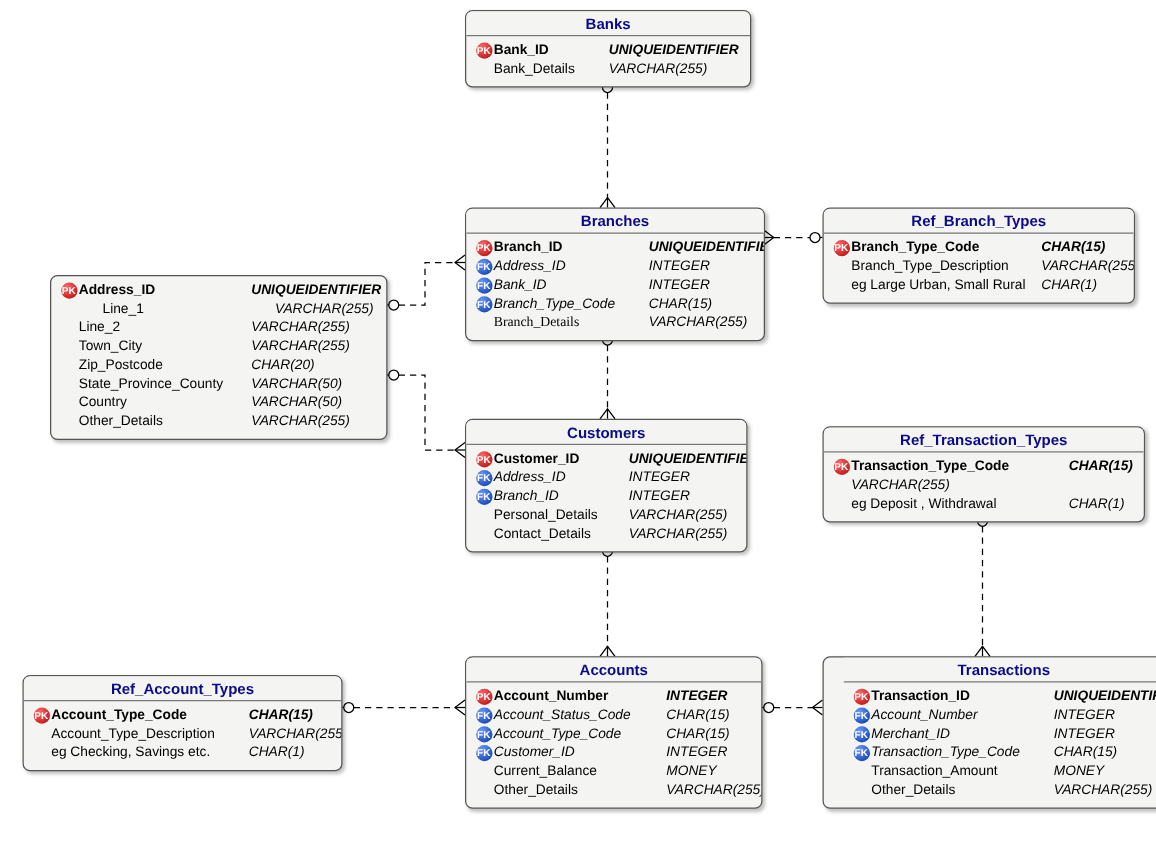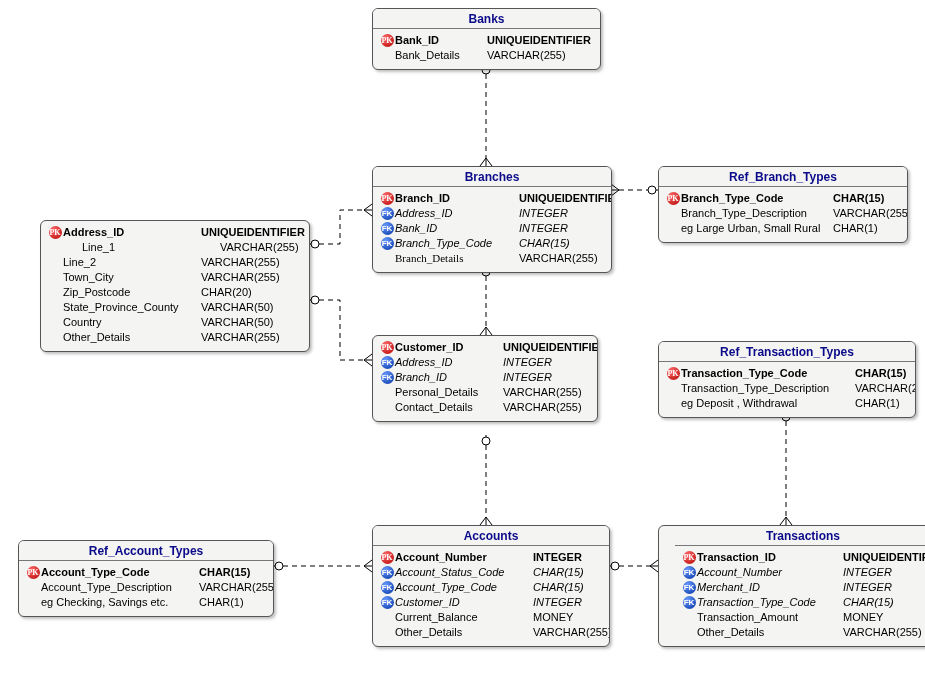--- a/index.html
+++ b/index.html
@@ -53,35 +53,36 @@
     align-items: center;
     justify-content: center;
   }
   .namecell {
     flex: 0 0 auto;
     padding-right: 6px;
   }
   .typecell {
     flex: 1 1 auto;
     text-align: left;
+    font-style: italic;
   }
   .pk .namecell, .pk .typecell { font-weight: bold; }
   .fk .namecell, .fk .typecell { font-style: italic; }
   .badge {
     display: inline-block;
     width: 13px; height: 13px;
     border-radius: 50%;
     font-size: 8px;
     line-height: 13px;
     text-align: center;
     color: #fff;
     font-weight: bold;
     font-style: normal;
   }
-  .badge.pk { background: radial-gradient(circle at 35% 30%, #ff6b6b, #b30000); font-family: Liberation Serif, serif; }
+  .badge.pk { background: radial-gradient(circle at 35% 30%, #ff6b6b, #b30000); }
   .badge.fk { background: radial-gradient(circle at 35% 30%, #6b9bff, #0030a0); }
 </style>
 </head>
 <body>
 
 <div class="canvas">
   <svg class="connectors">
       <line x1="486" y1="64" x2="486" y2="66" stroke="#000"></line>
       <circle cx="486" cy="70" r="4" stroke="#000" fill="none"></circle>
       <path d="M480,166 L486,158 L492,166" stroke="#000" fill="none"></path>
@@ -246,20 +247,21 @@
             <span class="typecell">VARCHAR(50)</span>
           </div>
           <div class="row">
             <span class="keycell"></span>
             <span class="namecell" style="width: 132px; flex: 0 0 132px;">Other_Details</span>
             <span class="typecell">VARCHAR(255)</span>
           </div>
         </div>
       </div>
       <div class="entity" style="left: 372px; top: 335px; width: 224px;">
+        <div class="entity-title">Customers</div>
         <div class="cols">
           <div class="row pk">
             <span class="keycell">
               <span class="badge pk">PK</span>
             </span>
             <span class="namecell" style="width: 102px; flex: 0 0 102px;">Customer_ID</span>
             <span class="typecell">UNIQUEIDENTIFIER</span>
           </div>
           <div class="row fk">
             <span class="keycell">
@@ -292,21 +294,20 @@
         <div class="cols">
           <div class="row pk">
             <span class="keycell">
               <span class="badge pk">PK</span>
             </span>
             <span class="namecell" style="width: 168px; flex: 0 0 168px;">Transaction_Type_Code</span>
             <span class="typecell">CHAR(15)</span>
           </div>
           <div class="row">
             <span class="keycell"></span>
-            <span class="namecell" style="width: 168px; flex: 0 0 168px;">Transaction_Type_Description</span>
             <span class="typecell">VARCHAR(255)</span>
           </div>
           <div class="row">
             <span class="keycell"></span>
             <span class="namecell" style="width: 168px; flex: 0 0 168px;">eg Deposit , Withdrawal</span>
             <span class="typecell">CHAR(1)</span>
           </div>
         </div>
       </div>
       <div class="entity" style="left: 18px; top: 540px; width: 254px;">

